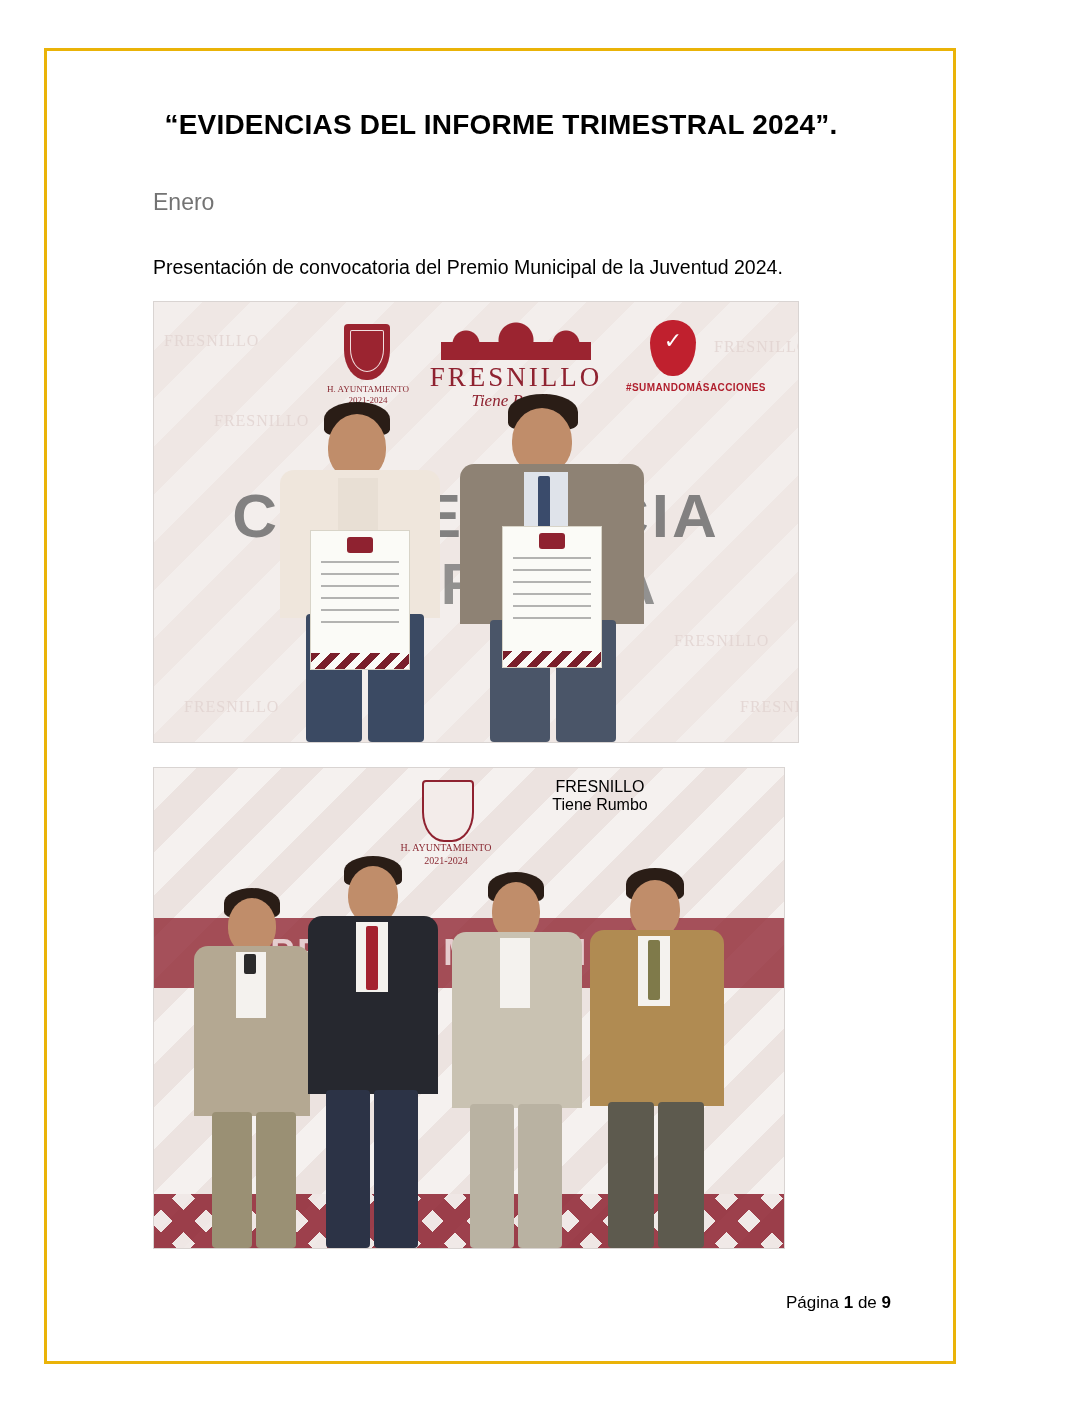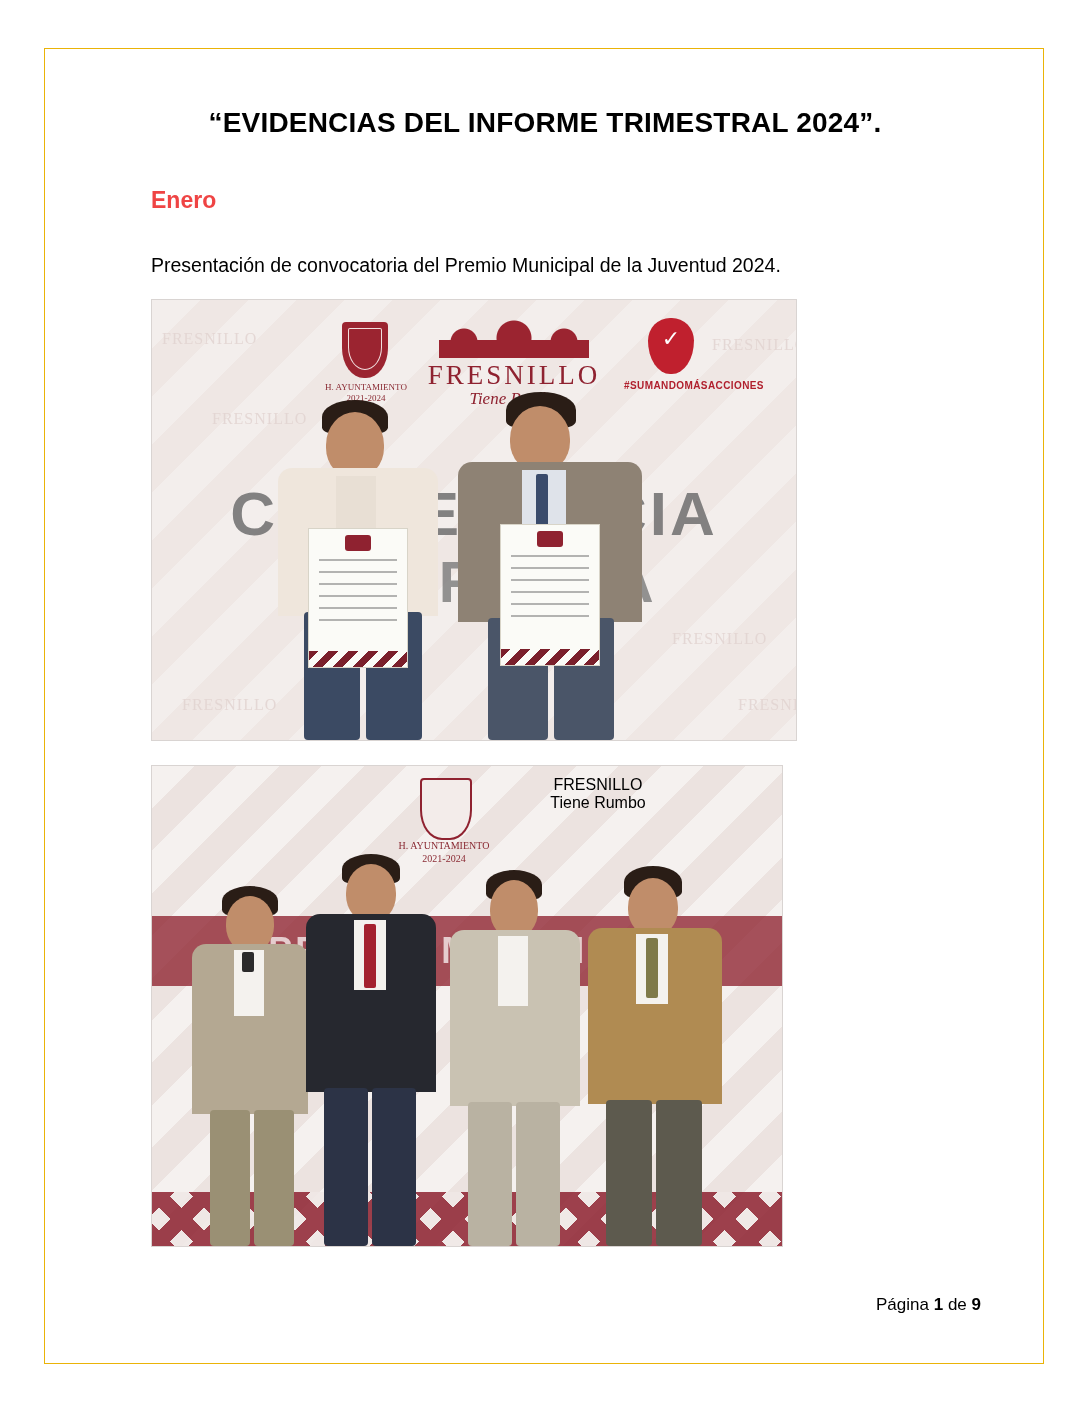--- a/index.html
+++ b/index.html
@@ -11,23 +11,23 @@
     width: 1088px;
     height: 1408px;
     font-family: "Liberation Sans", sans-serif;
     position: relative;
     overflow: hidden;
   }
   .page {
     position: absolute;
     top: 48px;
     left: 44px;
-    width: 1000px;
+    width: 912px;
     height: 1316px;
-    border: 1px solid #eab308;
+    border: 3px solid #eab308;
     box-sizing: border-box;
     background: #ffffff;
   }
   .page-inner {
     position: absolute;
     top: 0;
     left: 0;
     right: 0;
     bottom: 0;
     padding: 58px 60px 0 106px;
@@ -37,22 +37,22 @@
     text-align: center;
     font-size: 28px;
     font-weight: bold;
     color: #000000;
     letter-spacing: 0.2px;
     margin: 0 0 0 0;
     padding-right: 44px;
   }
   .section-heading {
     font-size: 23px;
-    font-weight: bold;
-    color: #ef4444;
+    font-weight: normal;
+    color: #737373;
     margin: 48px 0 0 0;
   }
   .caption {
     font-size: 19.5px;
     color: #000000;
     margin: 40px 0 0 0;
     font-weight: normal;
   }
   .photo-wrap {
     margin-top: 22px;

